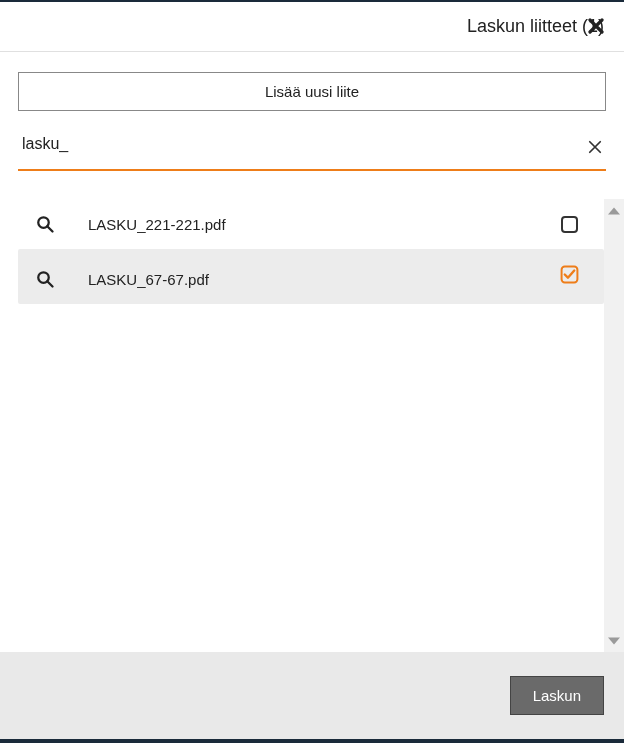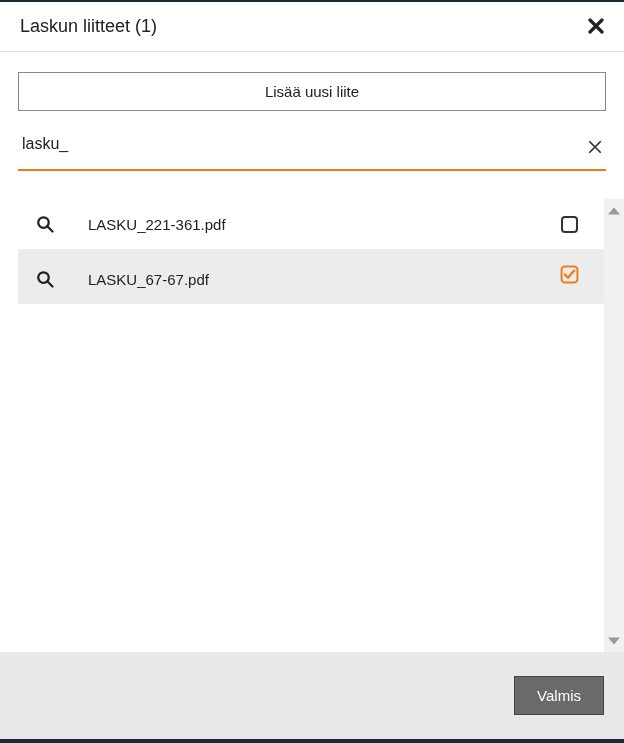--- a/index.html
+++ b/index.html
@@ -18,21 +18,21 @@
   }
   .modal {
     width: 100%;
     height: 100%;
     display: flex;
     flex-direction: column;
   }
   .modal-header {
     display: flex;
     align-items: center;
-    justify-content: flex-start;
+    justify-content: flex-end;
     position: relative;
     padding: 14px 20px;
     border-bottom: 1px solid #e0e0e0;
   }
   .modal-title {
     font-size: 18px;
     font-weight: 400;
     color: #222;
   }
   .close-btn {
@@ -205,21 +205,21 @@
     <div class="list-area">
       <div class="file-list">
 
         <div class="file-row">
           <div class="preview-icon">
             <svg viewBox="0 0 24 24">
               <circle cx="10" cy="10" r="7" fill="none" stroke="#222" stroke-width="3"></circle>
               <line x1="15" y1="15" x2="22" y2="22" stroke="#222" stroke-width="3" stroke-linecap="round"></line>
             </svg>
           </div>
-          <div class="file-name">LASKU_221-361.pdf</div>
+          <div class="file-name">LASKU_221-221.pdf</div>
           <div class="check-cell">
             <div class="checkbox-empty"></div>
           </div>
         </div>
 
         <div class="file-row selected">
           <div class="preview-icon">
             <svg viewBox="0 0 24 24">
               <circle cx="10" cy="10" r="7" fill="none" stroke="#222" stroke-width="3"></circle>
               <line x1="15" y1="15" x2="22" y2="22" stroke="#222" stroke-width="3" stroke-linecap="round"></line>
@@ -247,16 +247,16 @@
         <div class="scroll-arrow">
           <svg viewBox="0 0 10 6" width="12" height="8">
               <path d="M0 0 L5 6 L10 0 Z" fill="#9a9a9a"></path>
             </svg>
         </div>
       </div>
     </div>
   </div>
 
   <div class="modal-footer">
-    <button class="done-btn">Valmis</button>
+    <button class="done-btn">Laskun</button>
   </div>
 
 </div>
 
 </body></html>

